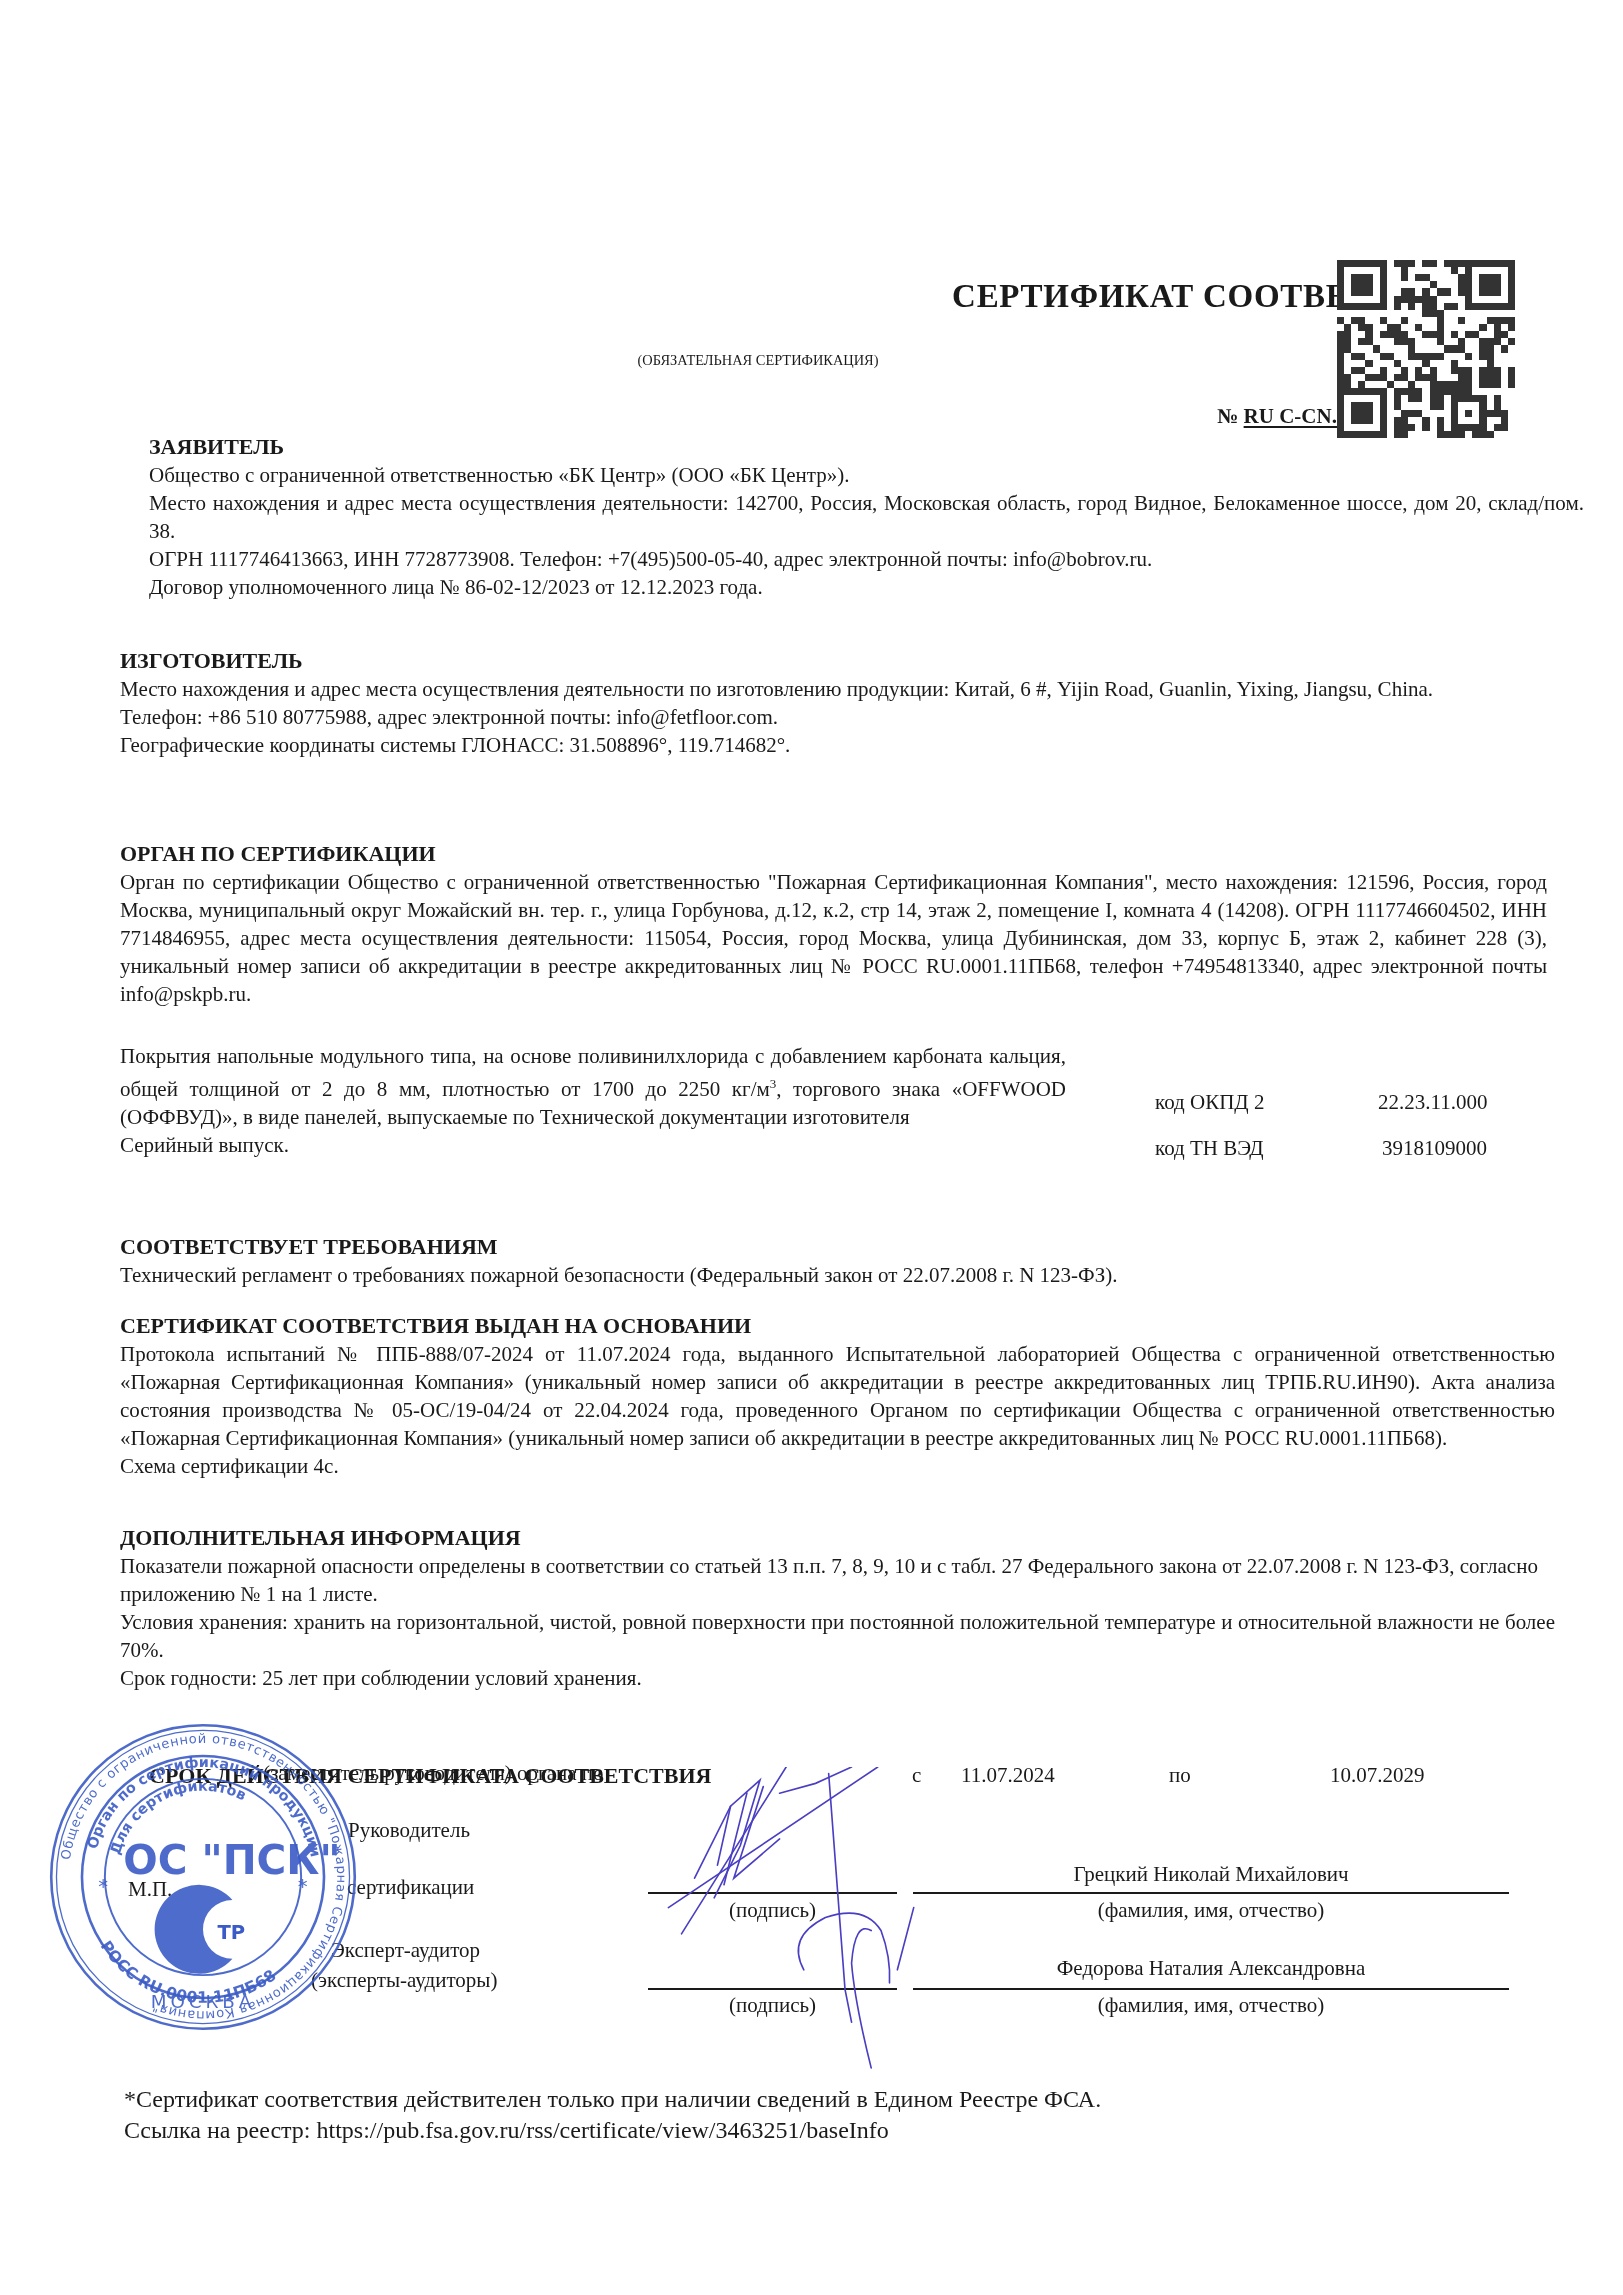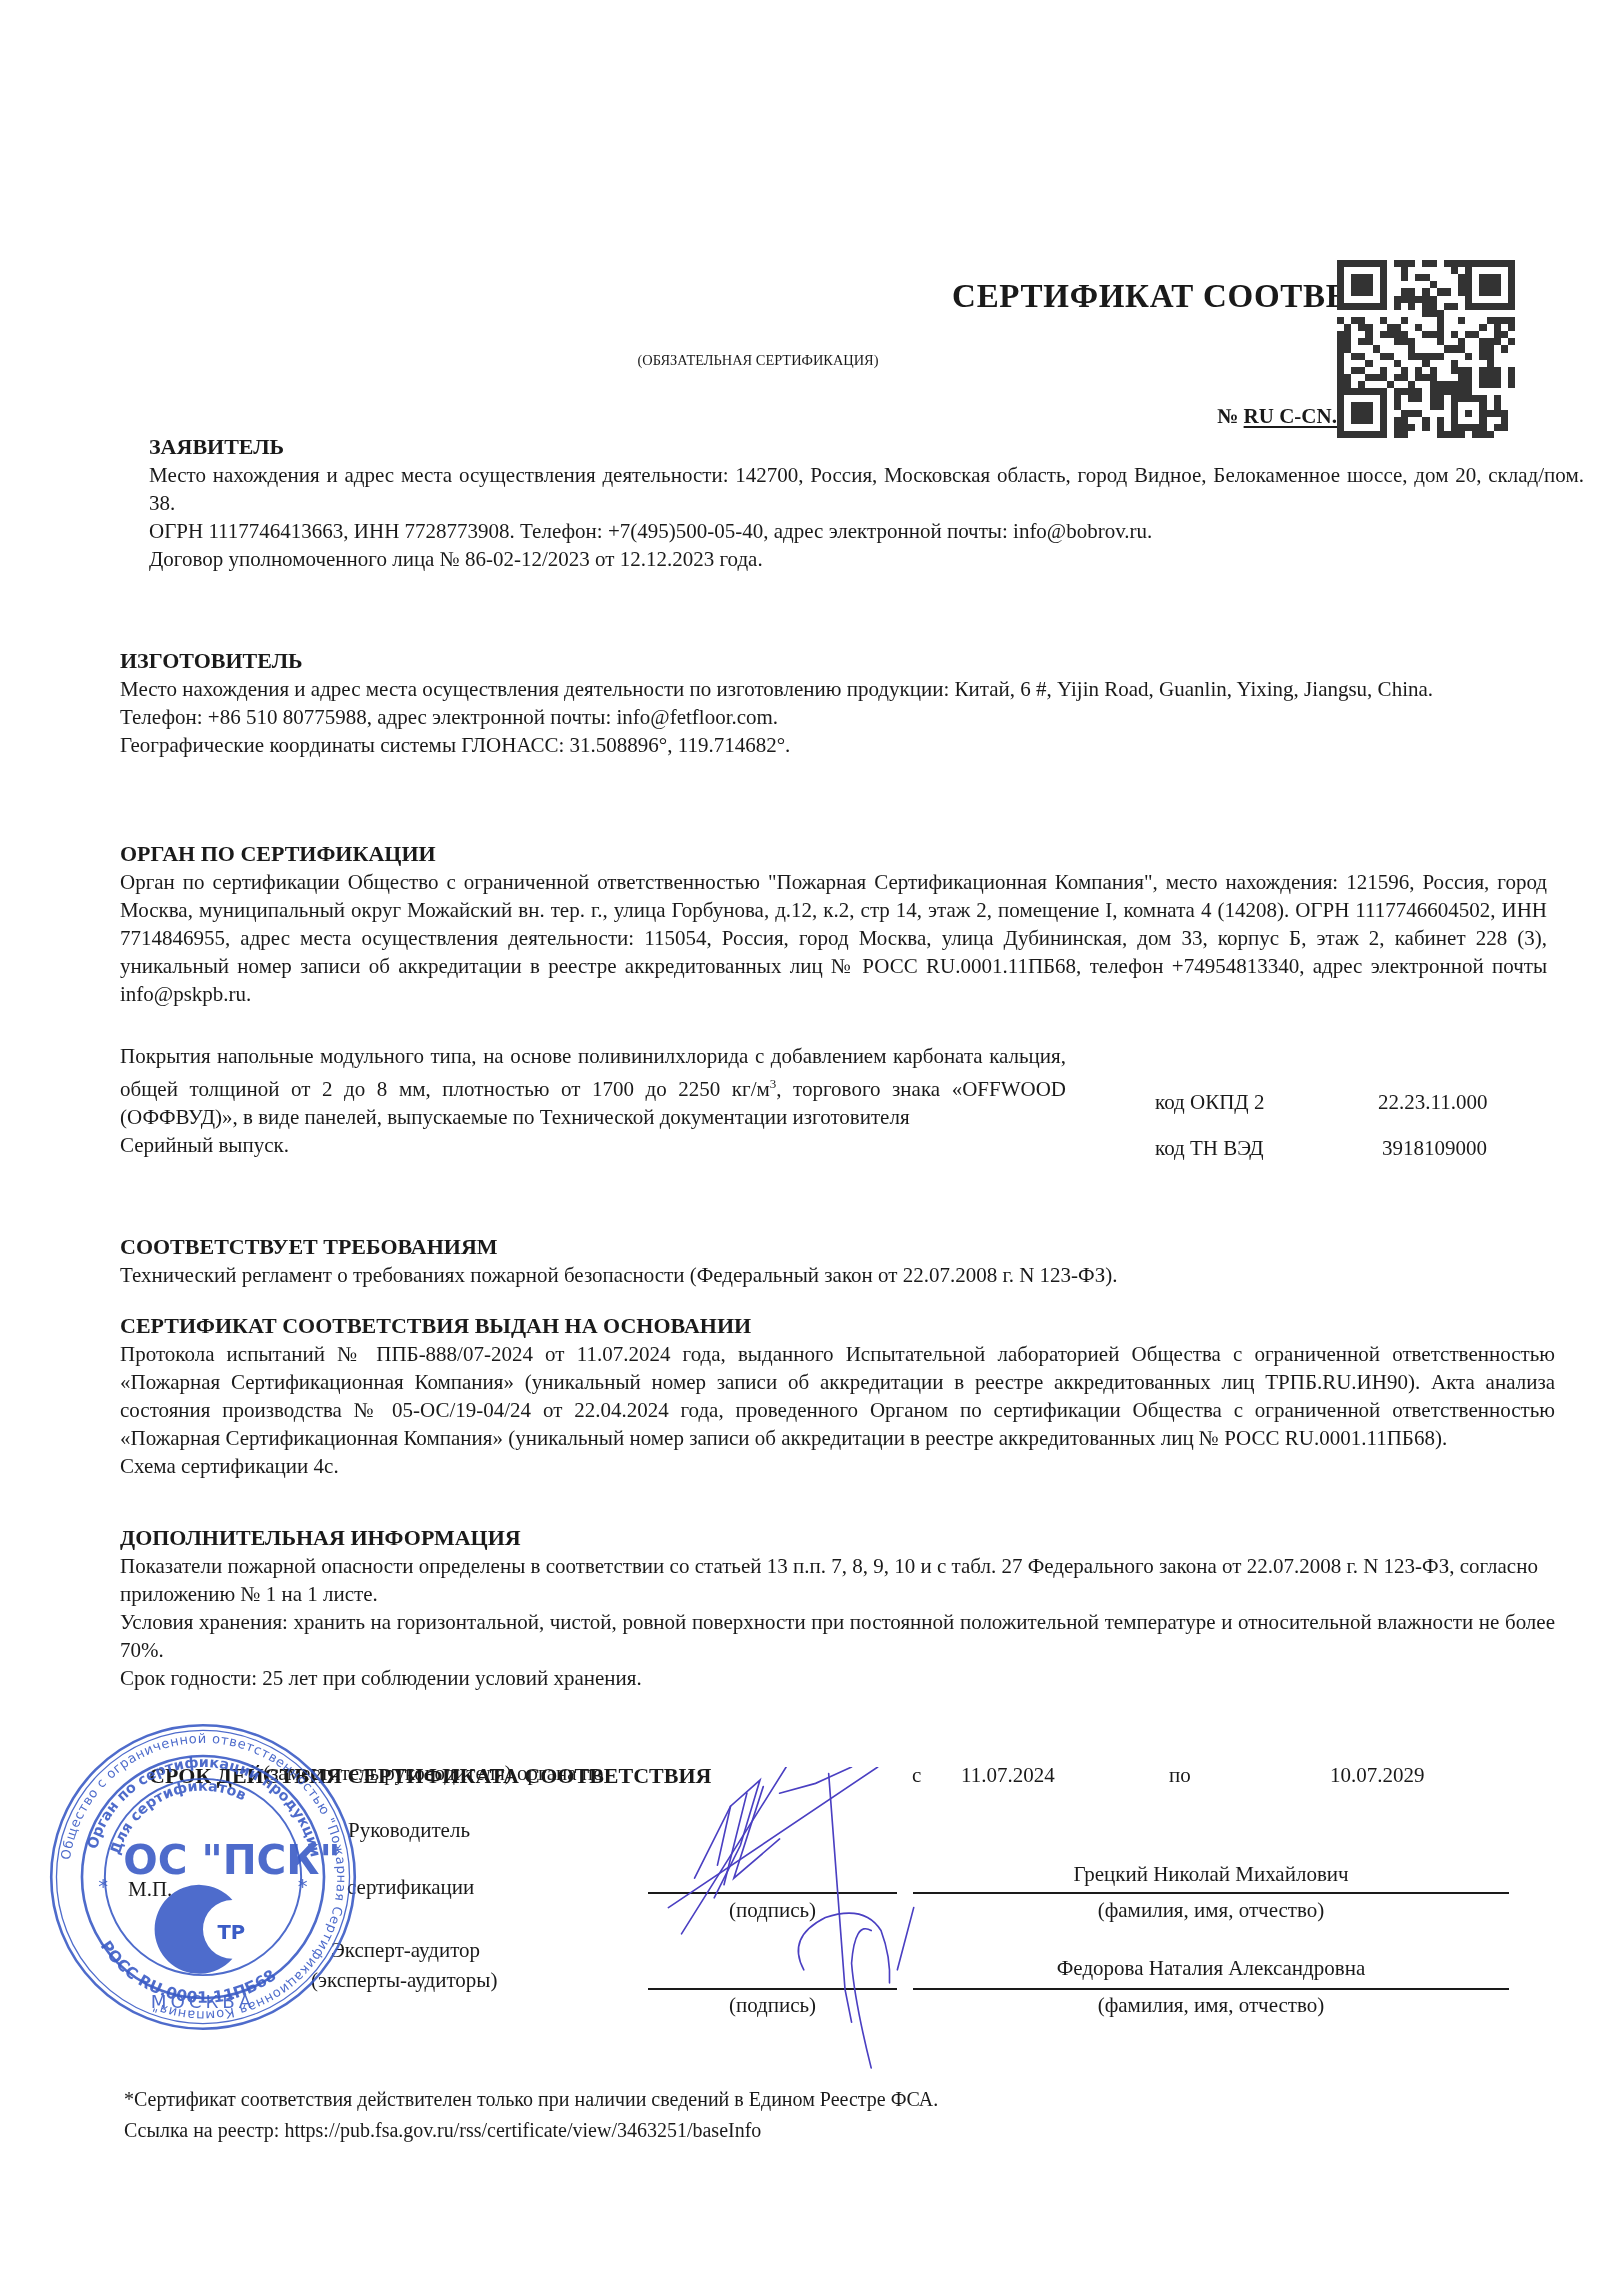--- a/index.html
+++ b/index.html
@@ -22,21 +22,21 @@
   .code-row { font-size:21px; }
   .codes-label { left:1155px; }
   .codes-val { left:1378px; }
   .validity { top:1763px; font-size:22px; }
   .vh { left:149px; font-weight:bold; }
   .sig-label { font-size:21px; line-height:28px; }
   .line { height:2px; background:#1a1a1a; }
   .caption { font-size:21px; text-align:center; }
   .stamp { left:46px; top:1720px; width:314px; height:314px; }
   .sig { left:655px; top:1767px; width:295px; height:314px; }
-  .footer { left:124px; font-size:20px; line-height:29.5px; }
+  .footer { left:124px; font-size:24px; line-height:29.5px; }
 </style>
 </head>
 <body>
 
 <div class="abs title">СЕРТИФИКАТ СООТВЕТСТВИЯ</div>
 <div class="abs subtitle">(ОБЯЗАТЕЛЬНАЯ СЕРТИФИКАЦИЯ)</div>
 <div class="abs number">
   <span>№</span>
   <span class="num-val">RU C-CN.ПБ68.В.01915/24</span>
 </div>
@@ -138,20 +138,21 @@
       <rect x="14" y="22" width="1" height="3"></rect>
     <rect x="10" y="23" width="1" height="1"></rect>
       <rect x="15" y="24" width="3" height="1"></rect>
     <rect x="19" y="24" width="3" height="1"></rect>
       <rect x="22" y="23" width="2" height="1"></rect>
   </g>
 </svg>
 
 <div class="abs section" style="top:433px;margin-left:29px;">
   <div class="h">ЗАЯВИТЕЛЬ</div>
+  <div class="p">Общество с ограниченной ответственностью «БК Центр» (ООО «БК Центр»).</div>
   <div class="p j">Место нахождения и адрес места осуществления деятельности: 142700, Россия, Московская область, город Видное, Белокаменное шоссе, дом 20, склад/пом. 38.</div>
   <div class="p">ОГРН 1117746413663, ИНН 7728773908. Телефон: +7(495)500-05-40, адрес электронной почты: info@bobrov.ru.</div>
   <div class="p">Договор уполномоченного лица № 86-02-12/2023 от 12.12.2023 года.</div>
 </div>
 
 <div class="abs section" style="top:647px;">
   <div class="h">ИЗГОТОВИТЕЛЬ</div>
   <div class="p j">Место нахождения и адрес места осуществления деятельности по изготовлению продукции: Китай, 6 #, Yijin Road, Guanlin, Yixing, Jiangsu, China.</div>
   <div class="p">Телефон: +86 510 80775988, адрес электронной почты: info@fetfloor.com.</div>
   <div class="p">Географические координаты системы ГЛОНАСС: 31.508896°, 119.714682°.</div>

